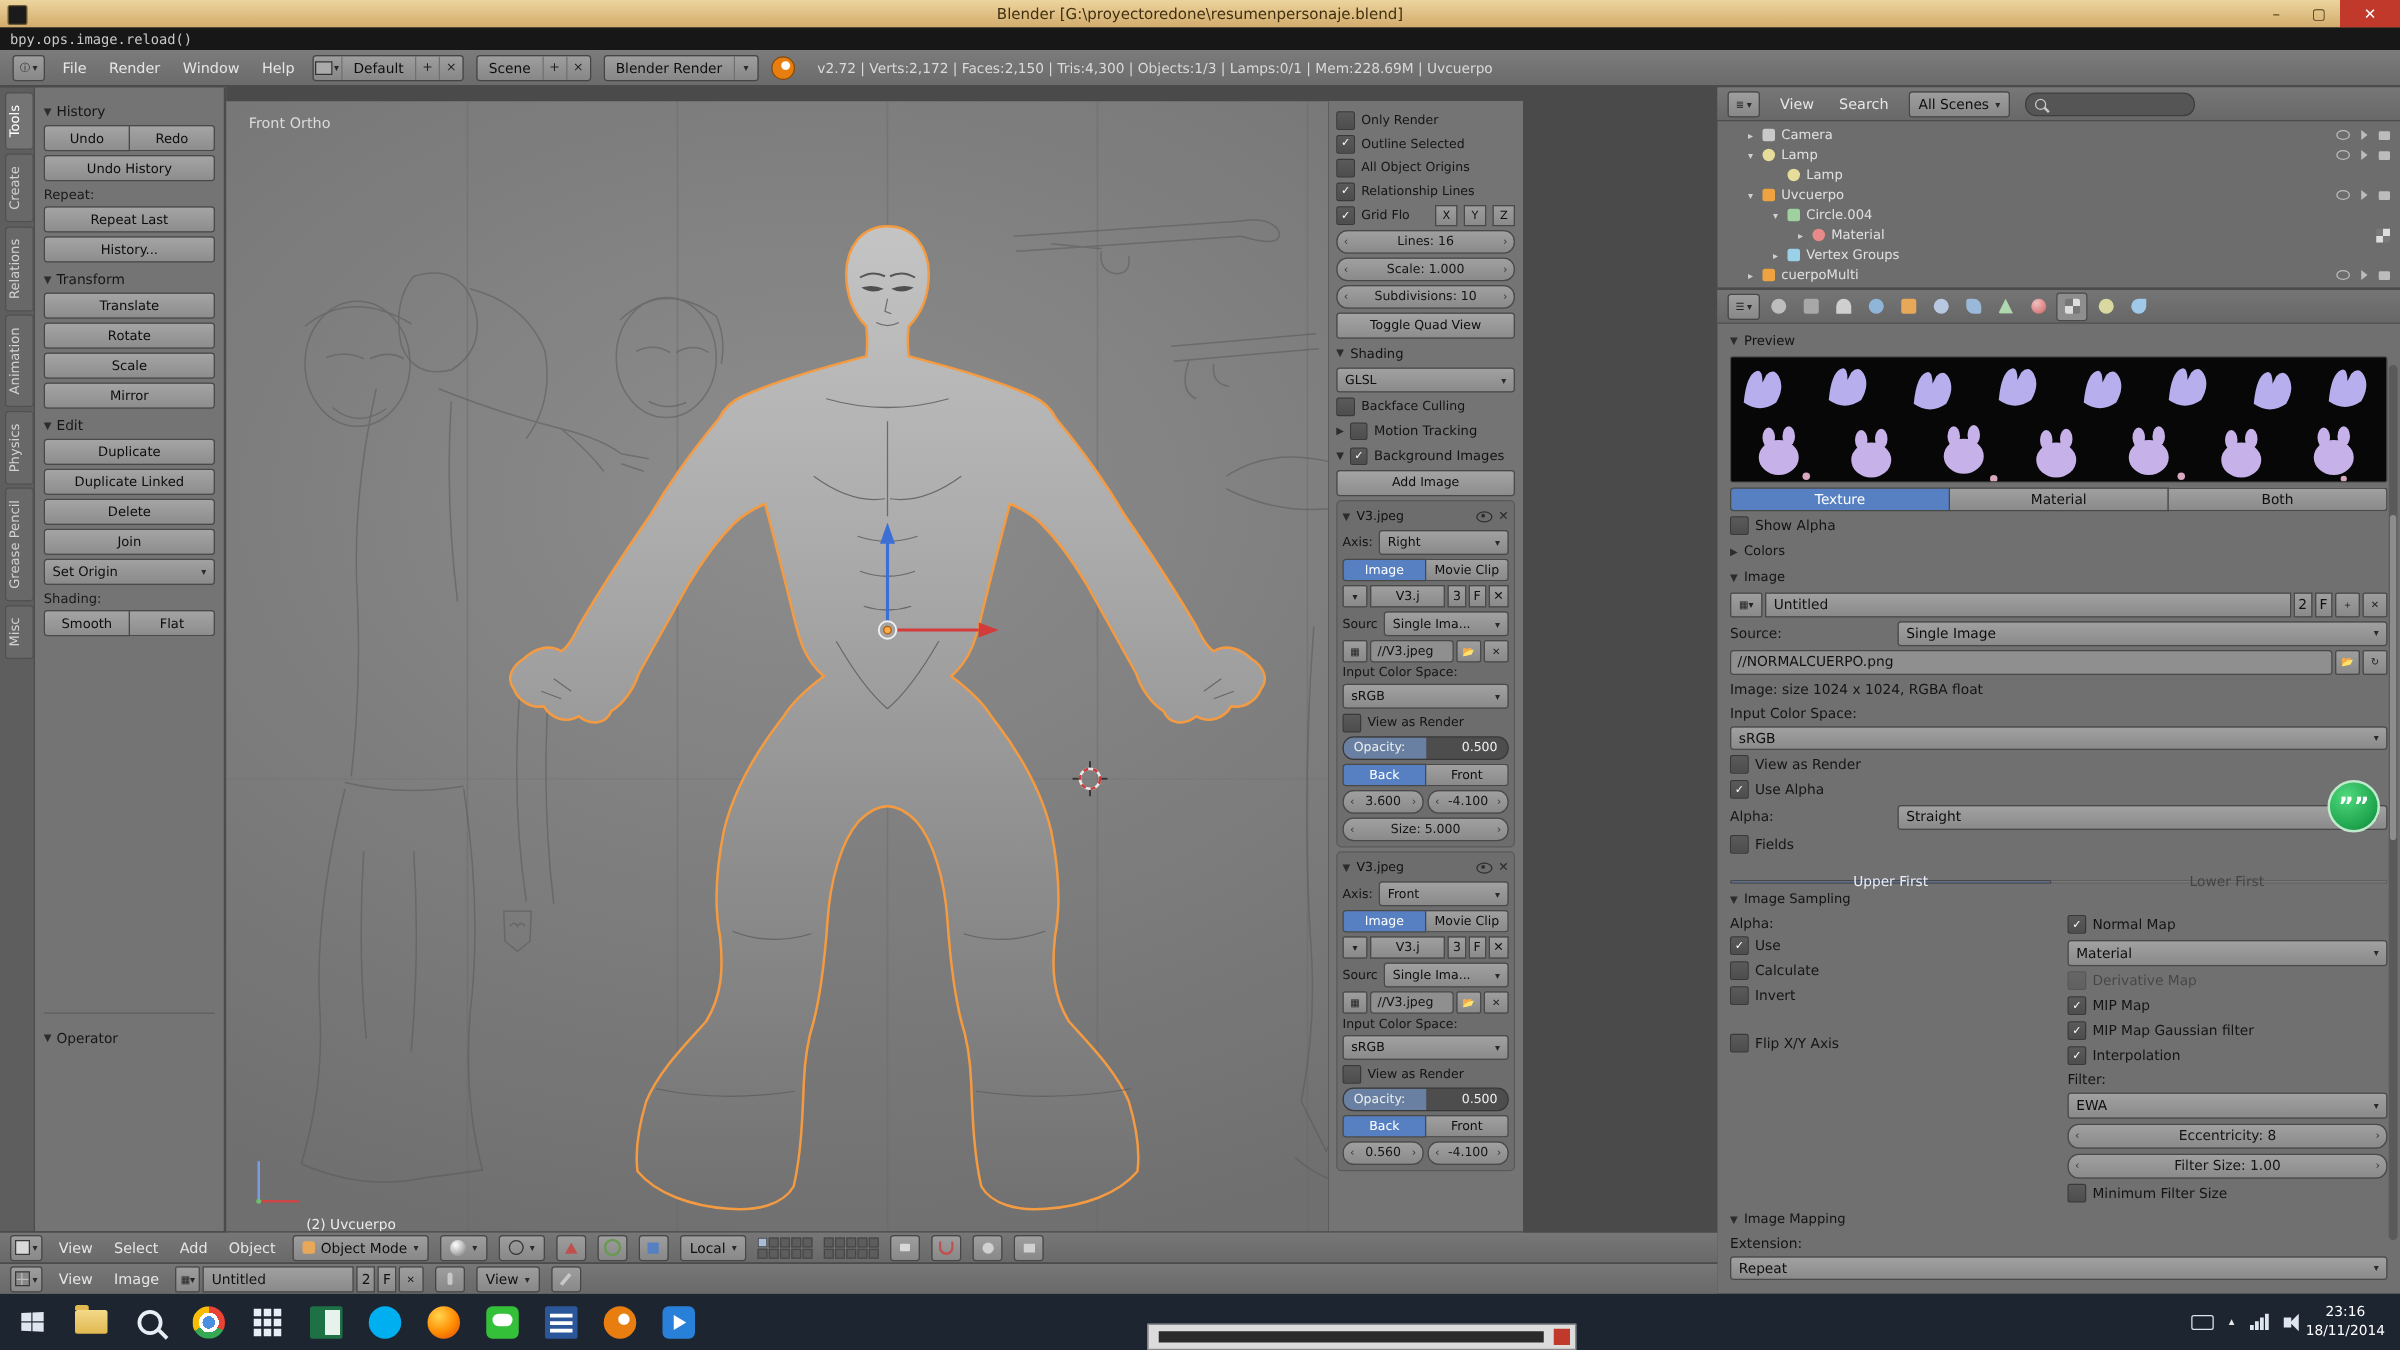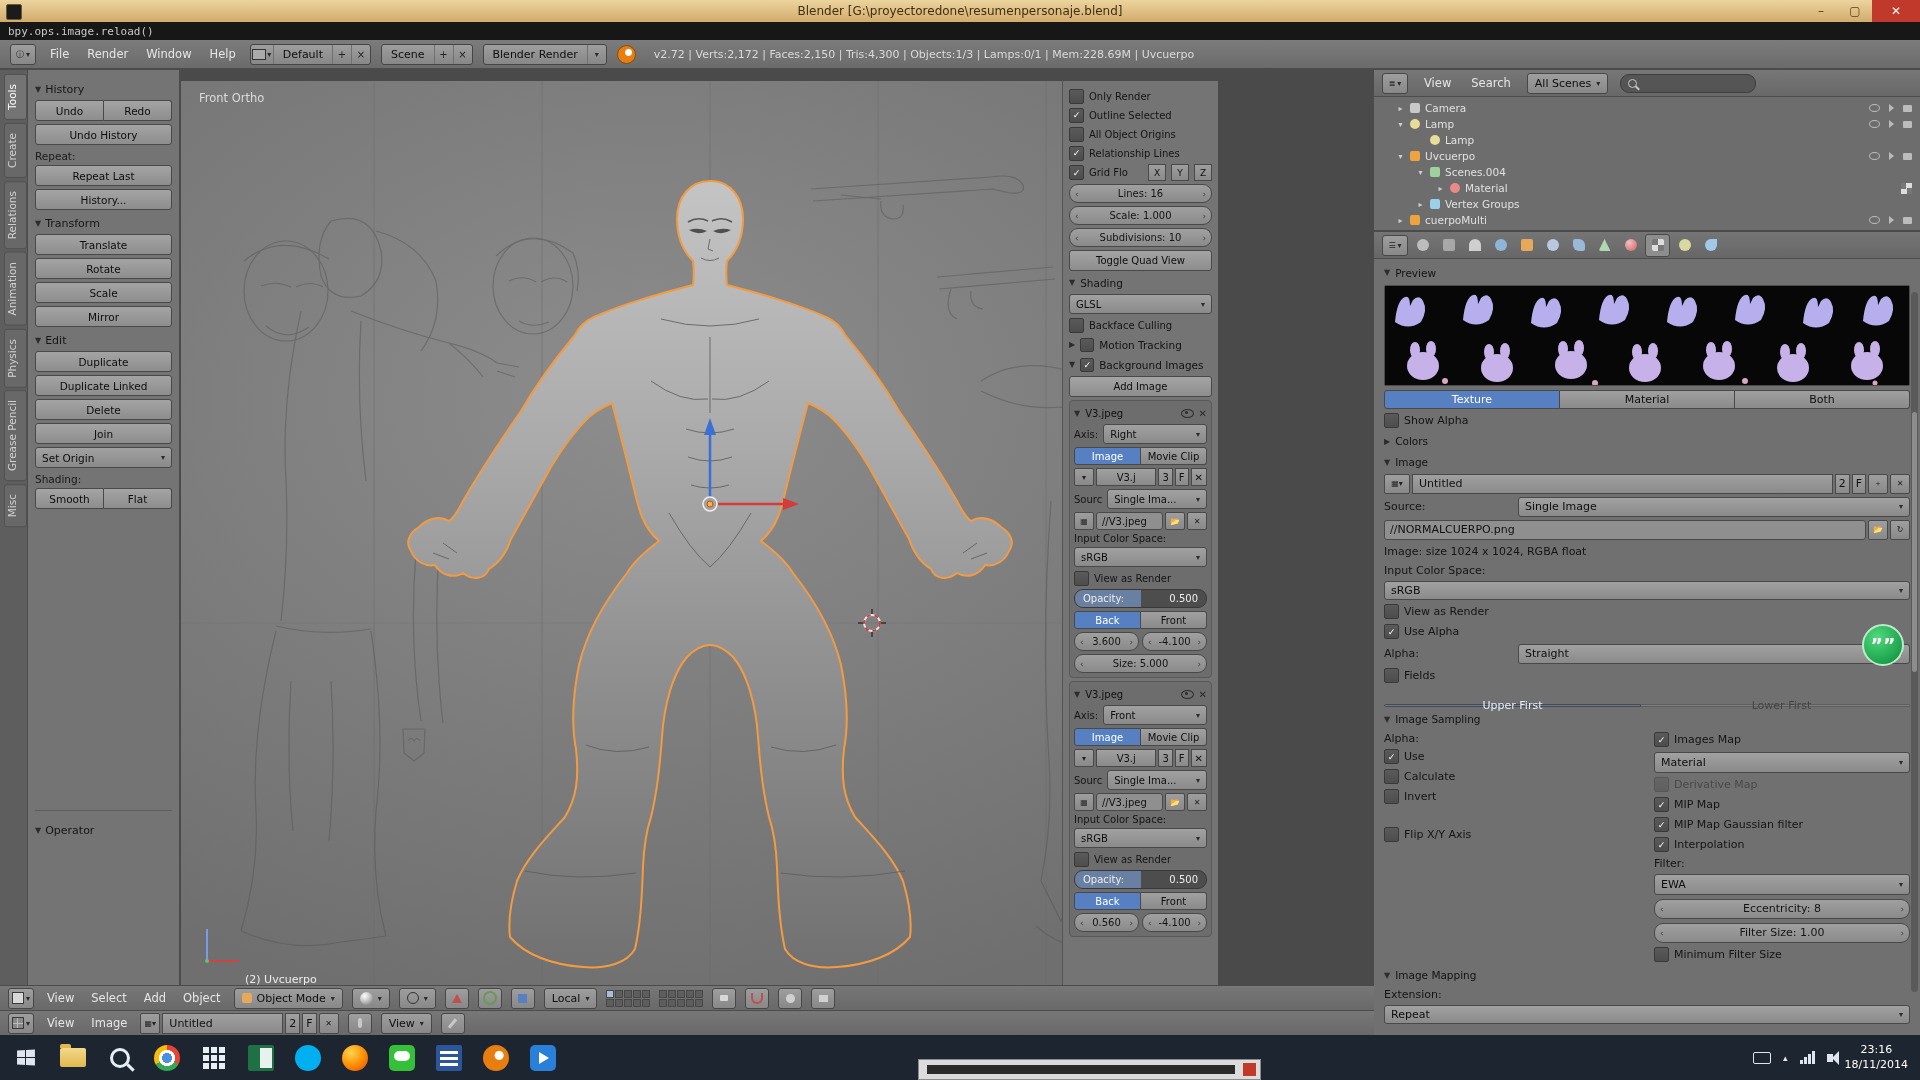--- a/index.html
+++ b/index.html
@@ -681,21 +681,21 @@
           <span>Uvcuerpo</span>
         <span class="ol-right">
             <span class="oi eye2"></span>
             <span class="oi cur"></span>
             <span class="oi cam2"></span>
           </span>
         </div>
       <div class="ol-row" style="padding-left:34px">
           <span class="disc">▾</span>
           <span class="ticon" style="background:#9fd09f"></span>
-          <span>Scenes.004</span>
+          <span>Circle.004</span>
         </div>
       <div class="ol-row" style="padding-left:54px">
           <span class="disc">▸</span>
           <span class="ticon" style="background:#e98a8a;border-radius:50%"></span>
           <span>Material</span>
         <span class="ol-right">
             <span class="checker"></span>
           </span>
         </div>
       <div class="ol-row" style="padding-left:34px">
@@ -887,21 +887,21 @@
             </div>
           <div style="height:14px"></div>
           <div class="np-row">
               <span class="cb"></span>
               <span class="cb-l" style="font-size:11px">Flip X/Y Axis</span>
             </div>
         </div>
         <div class="scol">
           <div class="np-row">
               <span class="cb on"></span>
-              <span class="cb-l" style="font-size:11px">Images Map</span>
+              <span class="cb-l" style="font-size:11px">Normal Map</span>
             </div>
           <div class="ddn" style="height:19px">
               <span class="grow">Material</span>
               <span class="caret">▾</span>
             </div>
           <div class="np-row dim">
               <span class="cb"></span>
               <span class="cb-l" style="font-size:11px">Derivative Map</span>
             </div>
           <div class="np-row">

